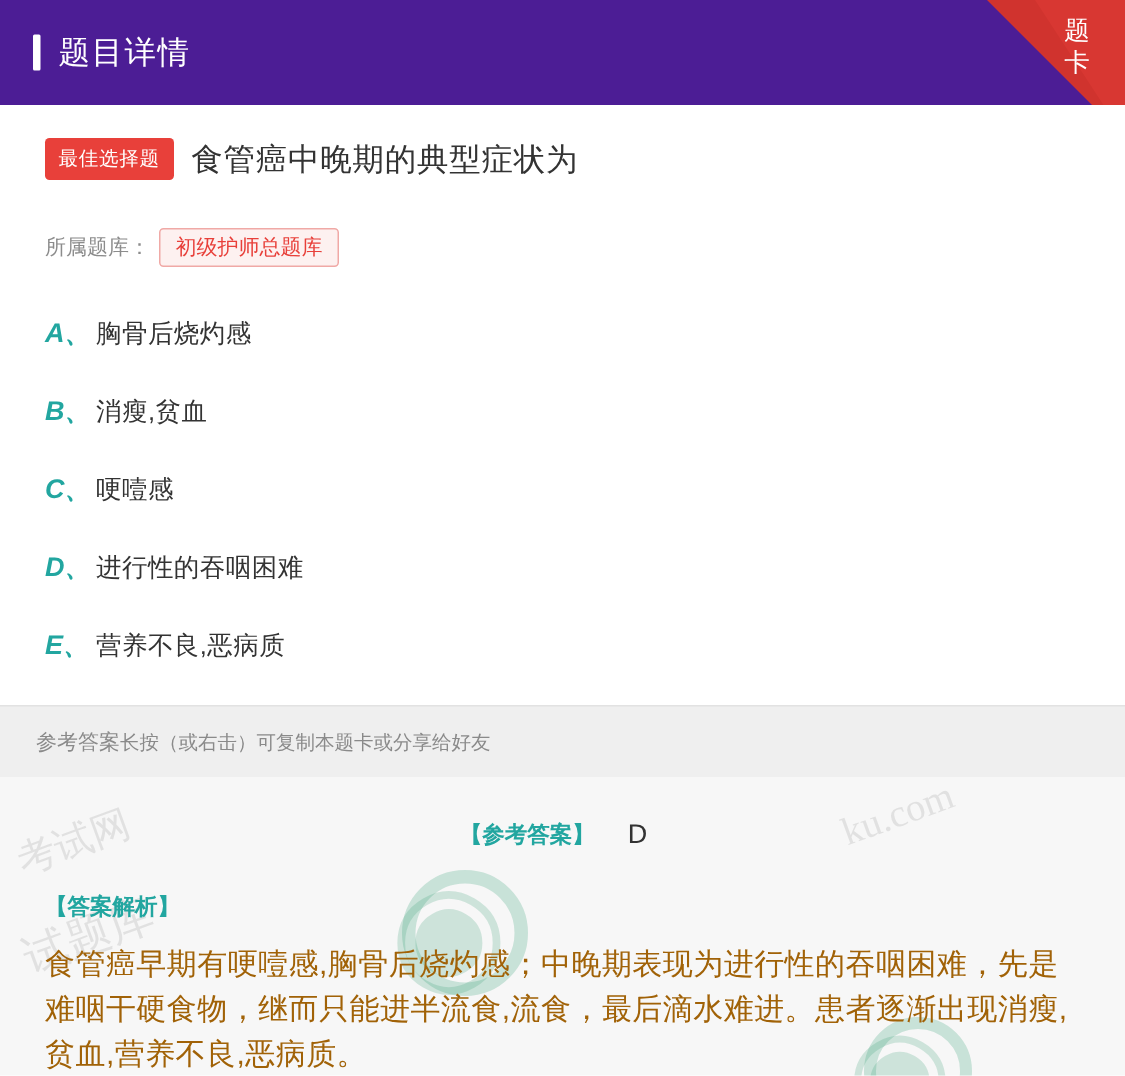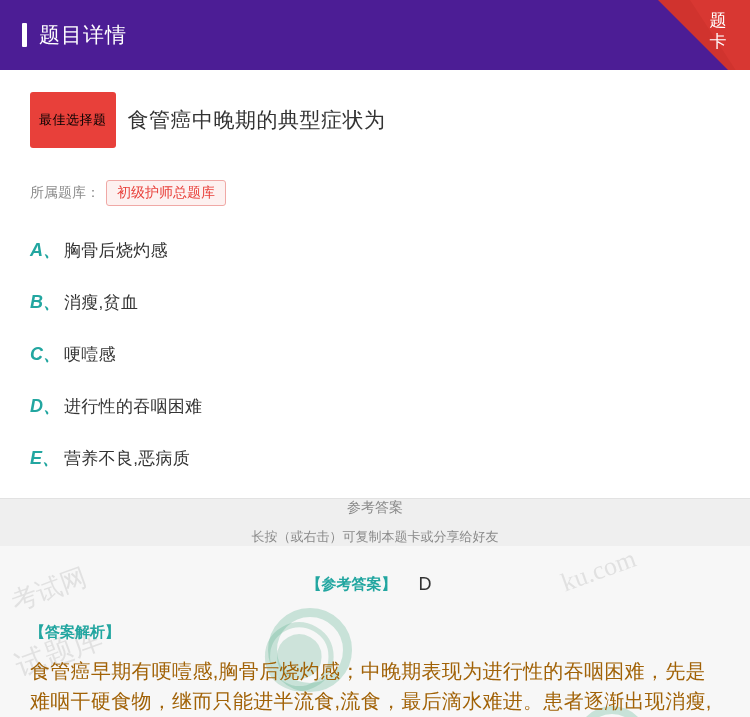--- a/index.html
+++ b/index.html
@@ -85,23 +85,23 @@
   
   .question-wrap {
     padding: 22px 30px 0 30px;
   }
   .q-title-row {
     display: flex;
     align-items: center;
   }
   .tag-type {
     background: #e8403a;
-    color: #000000;
+    color: #ffffff;
     font-size: 13px;
-    padding: 19px 9px;
+    padding: 5px 9px;
     border-radius: 3px;
     white-space: nowrap;
     letter-spacing: 0.5px;
   }
   .q-text {
     font-size: 21px;
     color: #333333;
     margin-left: 12px;
     letter-spacing: 0.5px;
   }
@@ -148,25 +148,23 @@
     letter-spacing: 0.3px;
   }
 
   
   .answer-bar {
     margin-top: 14px;
     height: 48px;
     background: #efefef;
     display: flex;
     align-items: center;
-    justify-content: space-between;
     padding: 0 24px;
     box-sizing: border-box;
     border-top: 1px solid #e2e2e2;
-    flex-direction: column;
   }
   .answer-bar .left {
     color: #8a8a8a;
     font-size: 14px;
   }
   .answer-bar .right {
     color: #8a8a8a;
     font-size: 13px;
     font-family: Liberation Serif, serif;
   }

